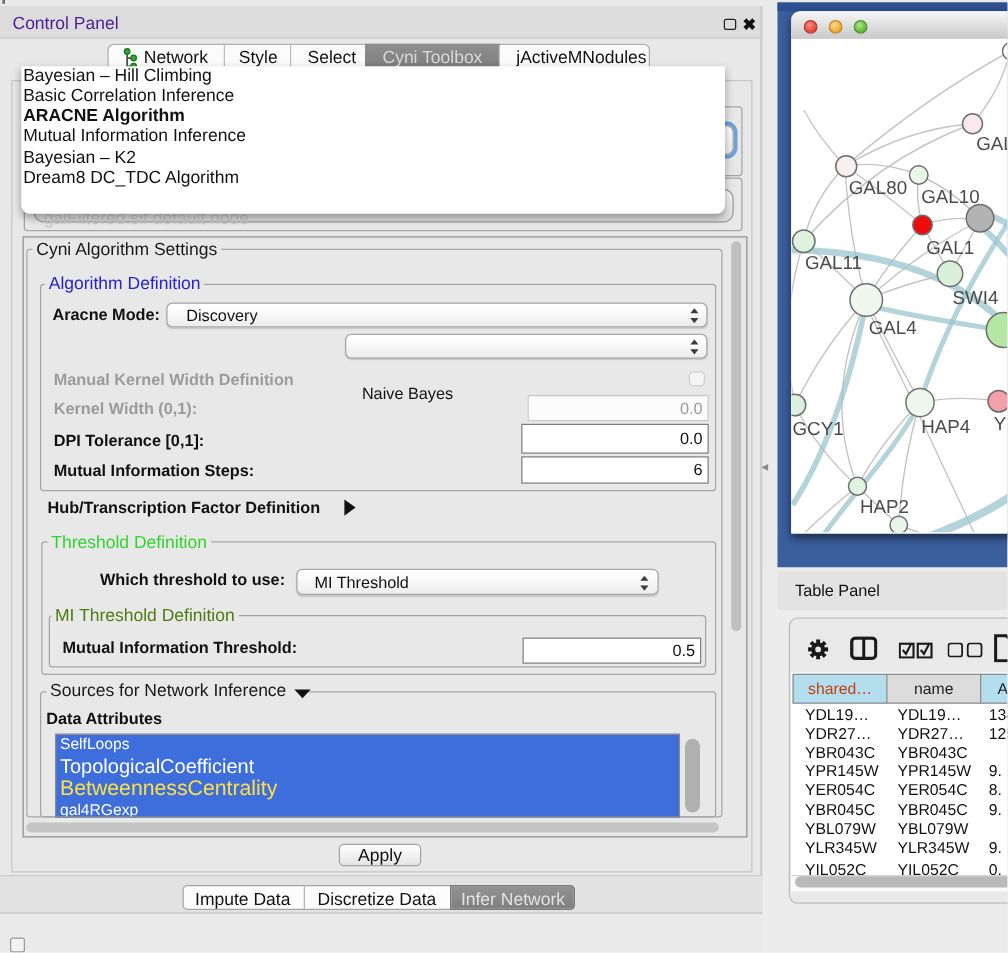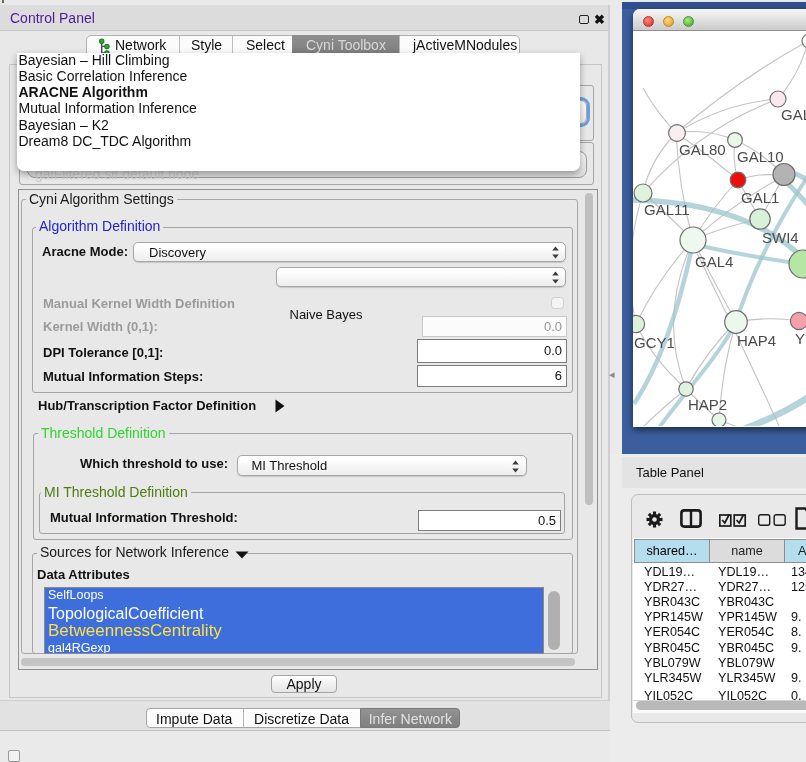--- a/index.html
+++ b/index.html
@@ -263,21 +263,21 @@
 </svg>
 <svg class="abs" style="left:758px;top:514px;" width="29" height="12" viewBox="0 0 29 12">
   <rect x="0.7" y="0.7" width="11" height="10.6" rx="2" fill="none" stroke="#1a1a1a" stroke-width="1.4"></rect>
   <rect x="16.2" y="0.7" width="11" height="10.6" rx="2" fill="none" stroke="#1a1a1a" stroke-width="1.4"></rect>
 </svg>
 <svg class="abs" style="left:795px;top:507px;" width="18" height="23" viewBox="0 0 18 23">
   <path d="M1.5 1.5 H10 L15.5 7 V21.5 H1.5 Z" fill="none" stroke="#1a1a1a" stroke-width="2.4"></path>
 </svg>
 
 <div class="abs" id="tbl" style="left:633px;top:538px;width:173px;height:175px;background:#fff;overflow:hidden;font-size:12.6px;">
-  <div class="abs" style="left:1px;top:1px;width:76px;height:24px;background:#b4dded;border:1px solid #8d8d8d;text-align:center;line-height:22px;color:#000000;">shared…</div>
+  <div class="abs" style="left:1px;top:1px;width:76px;height:24px;background:#b4dded;border:1px solid #8d8d8d;text-align:center;line-height:22px;color:#c2410c;">shared…</div>
   <div class="abs" style="left:76px;top:1px;width:76px;height:24px;background:#dcdcdc;border:1px solid #8d8d8d;text-align:center;line-height:22px;color:#222;">name</div>
   <div class="abs" style="left:151px;top:1px;width:62px;height:24px;background:#b4dded;border:1px solid #8d8d8d;line-height:22px;color:#222;padding-left:13px;">A</div>
   <div class="lbl" style="left:11px;top:26.5px;">YDL19…</div>
       <div class="lbl" style="left:85px;top:26.5px;">YDL19…</div>
       <div class="lbl" style="left:158px;top:26.5px;">134</div>
   <div class="lbl" style="left:11px;top:41.7px;">YDR27…</div>
       <div class="lbl" style="left:85px;top:41.7px;">YDR27…</div>
       <div class="lbl" style="left:158px;top:41.7px;">125</div>
   <div class="lbl" style="left:11px;top:56.9px;">YBR043C</div>
       <div class="lbl" style="left:85px;top:56.9px;">YBR043C</div>

